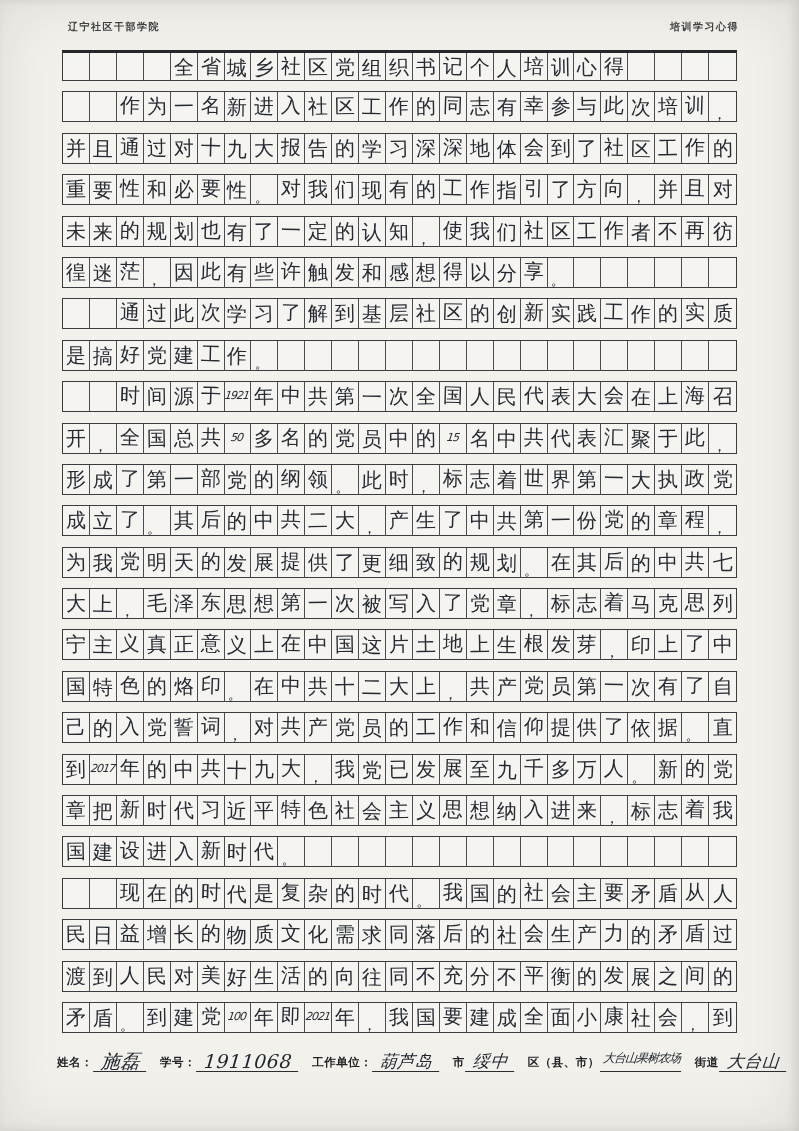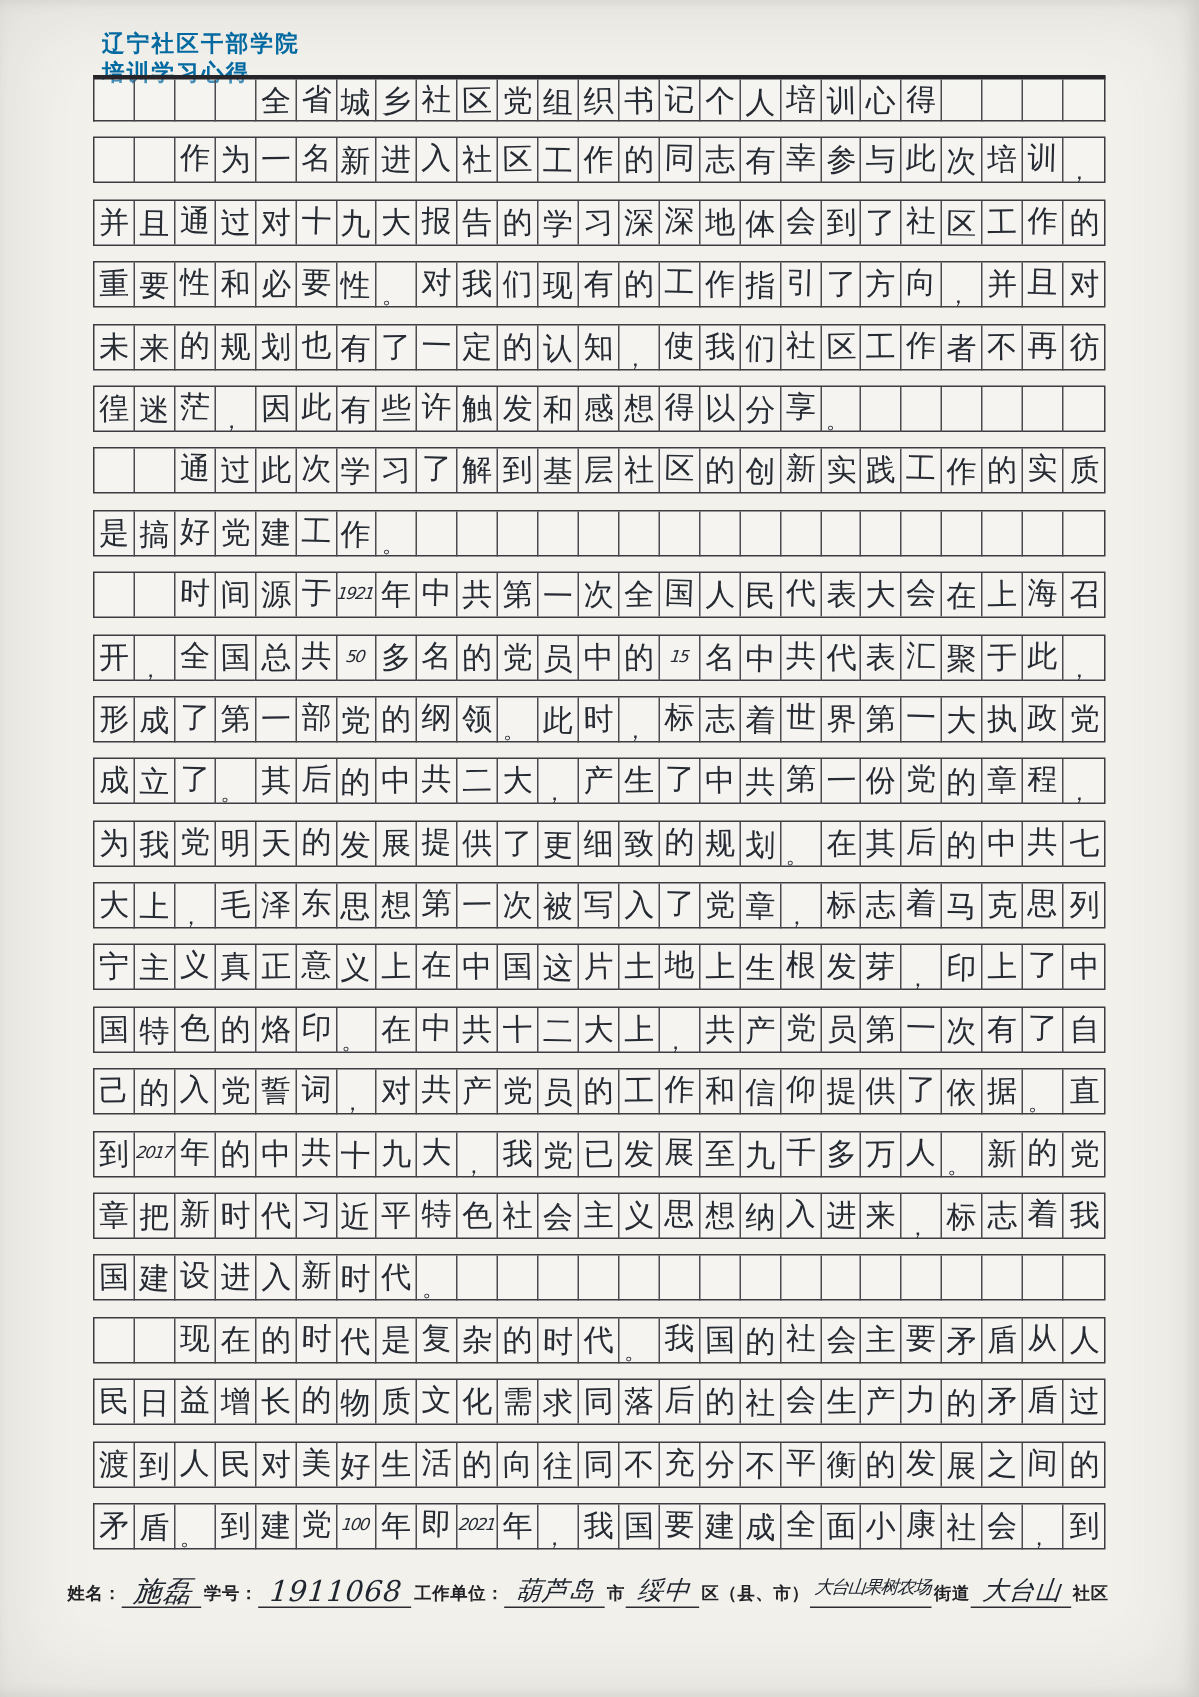--- a/index.html
+++ b/index.html
@@ -9,21 +9,21 @@
     font-family:"DejaVu Serif", serif;
   }
   .page-shade{
     position:absolute;inset:0;pointer-events:none;
     box-shadow:inset 0 0 60px rgba(120,115,105,.18), inset -4px 0 10px rgba(90,88,80,.15);
   }
   
   .hdr{
     position:absolute;top:20px;left:68px;right:60px;
     display:flex;justify-content:space-between;
-    font-size:15px;font-weight:bold;letter-spacing:1.5px;color:#0369a1;flex-direction:column;
+    font-size:10px;font-weight:bold;letter-spacing:1.5px;color:#404040;
   }
   
   .grid{position:absolute;left:62px;top:50px;width:675px;}
   .strip{
     box-sizing:border-box;height:31px;margin-bottom:10.4px;
     display:grid;grid-template-columns:repeat(25,1fr);
     border:1.3px solid #3b3b40;
     background:rgba(255,255,255,.25);
   }
   .strip:first-child{border-top:3px solid #26262a;}
@@ -46,21 +46,21 @@
   .cell span.punct{
     display:block;text-align:left;font-size:15px;line-height:1;
     padding:15px 0 0 3px;transform:none;
   }
   
   .footer{
     position:absolute;left:44px;top:1048px;width:718px;
     display:flex;align-items:flex-end;white-space:nowrap;
     font-size:11.5px;font-weight:bold;color:#222226;letter-spacing:.5px;
   }
-  .f-label{flex:none;padding:0 1px 2px 1px;}
+  .f-label{flex:none;padding:0 1px 2px 1px;margin-left:12px;}
   .f-value{
     flex:none;border-bottom:1.6px solid #2c2c30;text-align:center;
     font-weight:normal;font-style:italic;color:#20262f;
     font-size:19px;line-height:20px;padding:0 7px 0 7px;transform:skewX(-5deg);
   }
   .f-value.mid{font-size:17px;}
   .f-value.tight{font-size:12px;letter-spacing:-1px;padding:0 2px 3px 2px;max-width:92px;overflow:visible;}
 </style>
 </head>
 <body>

